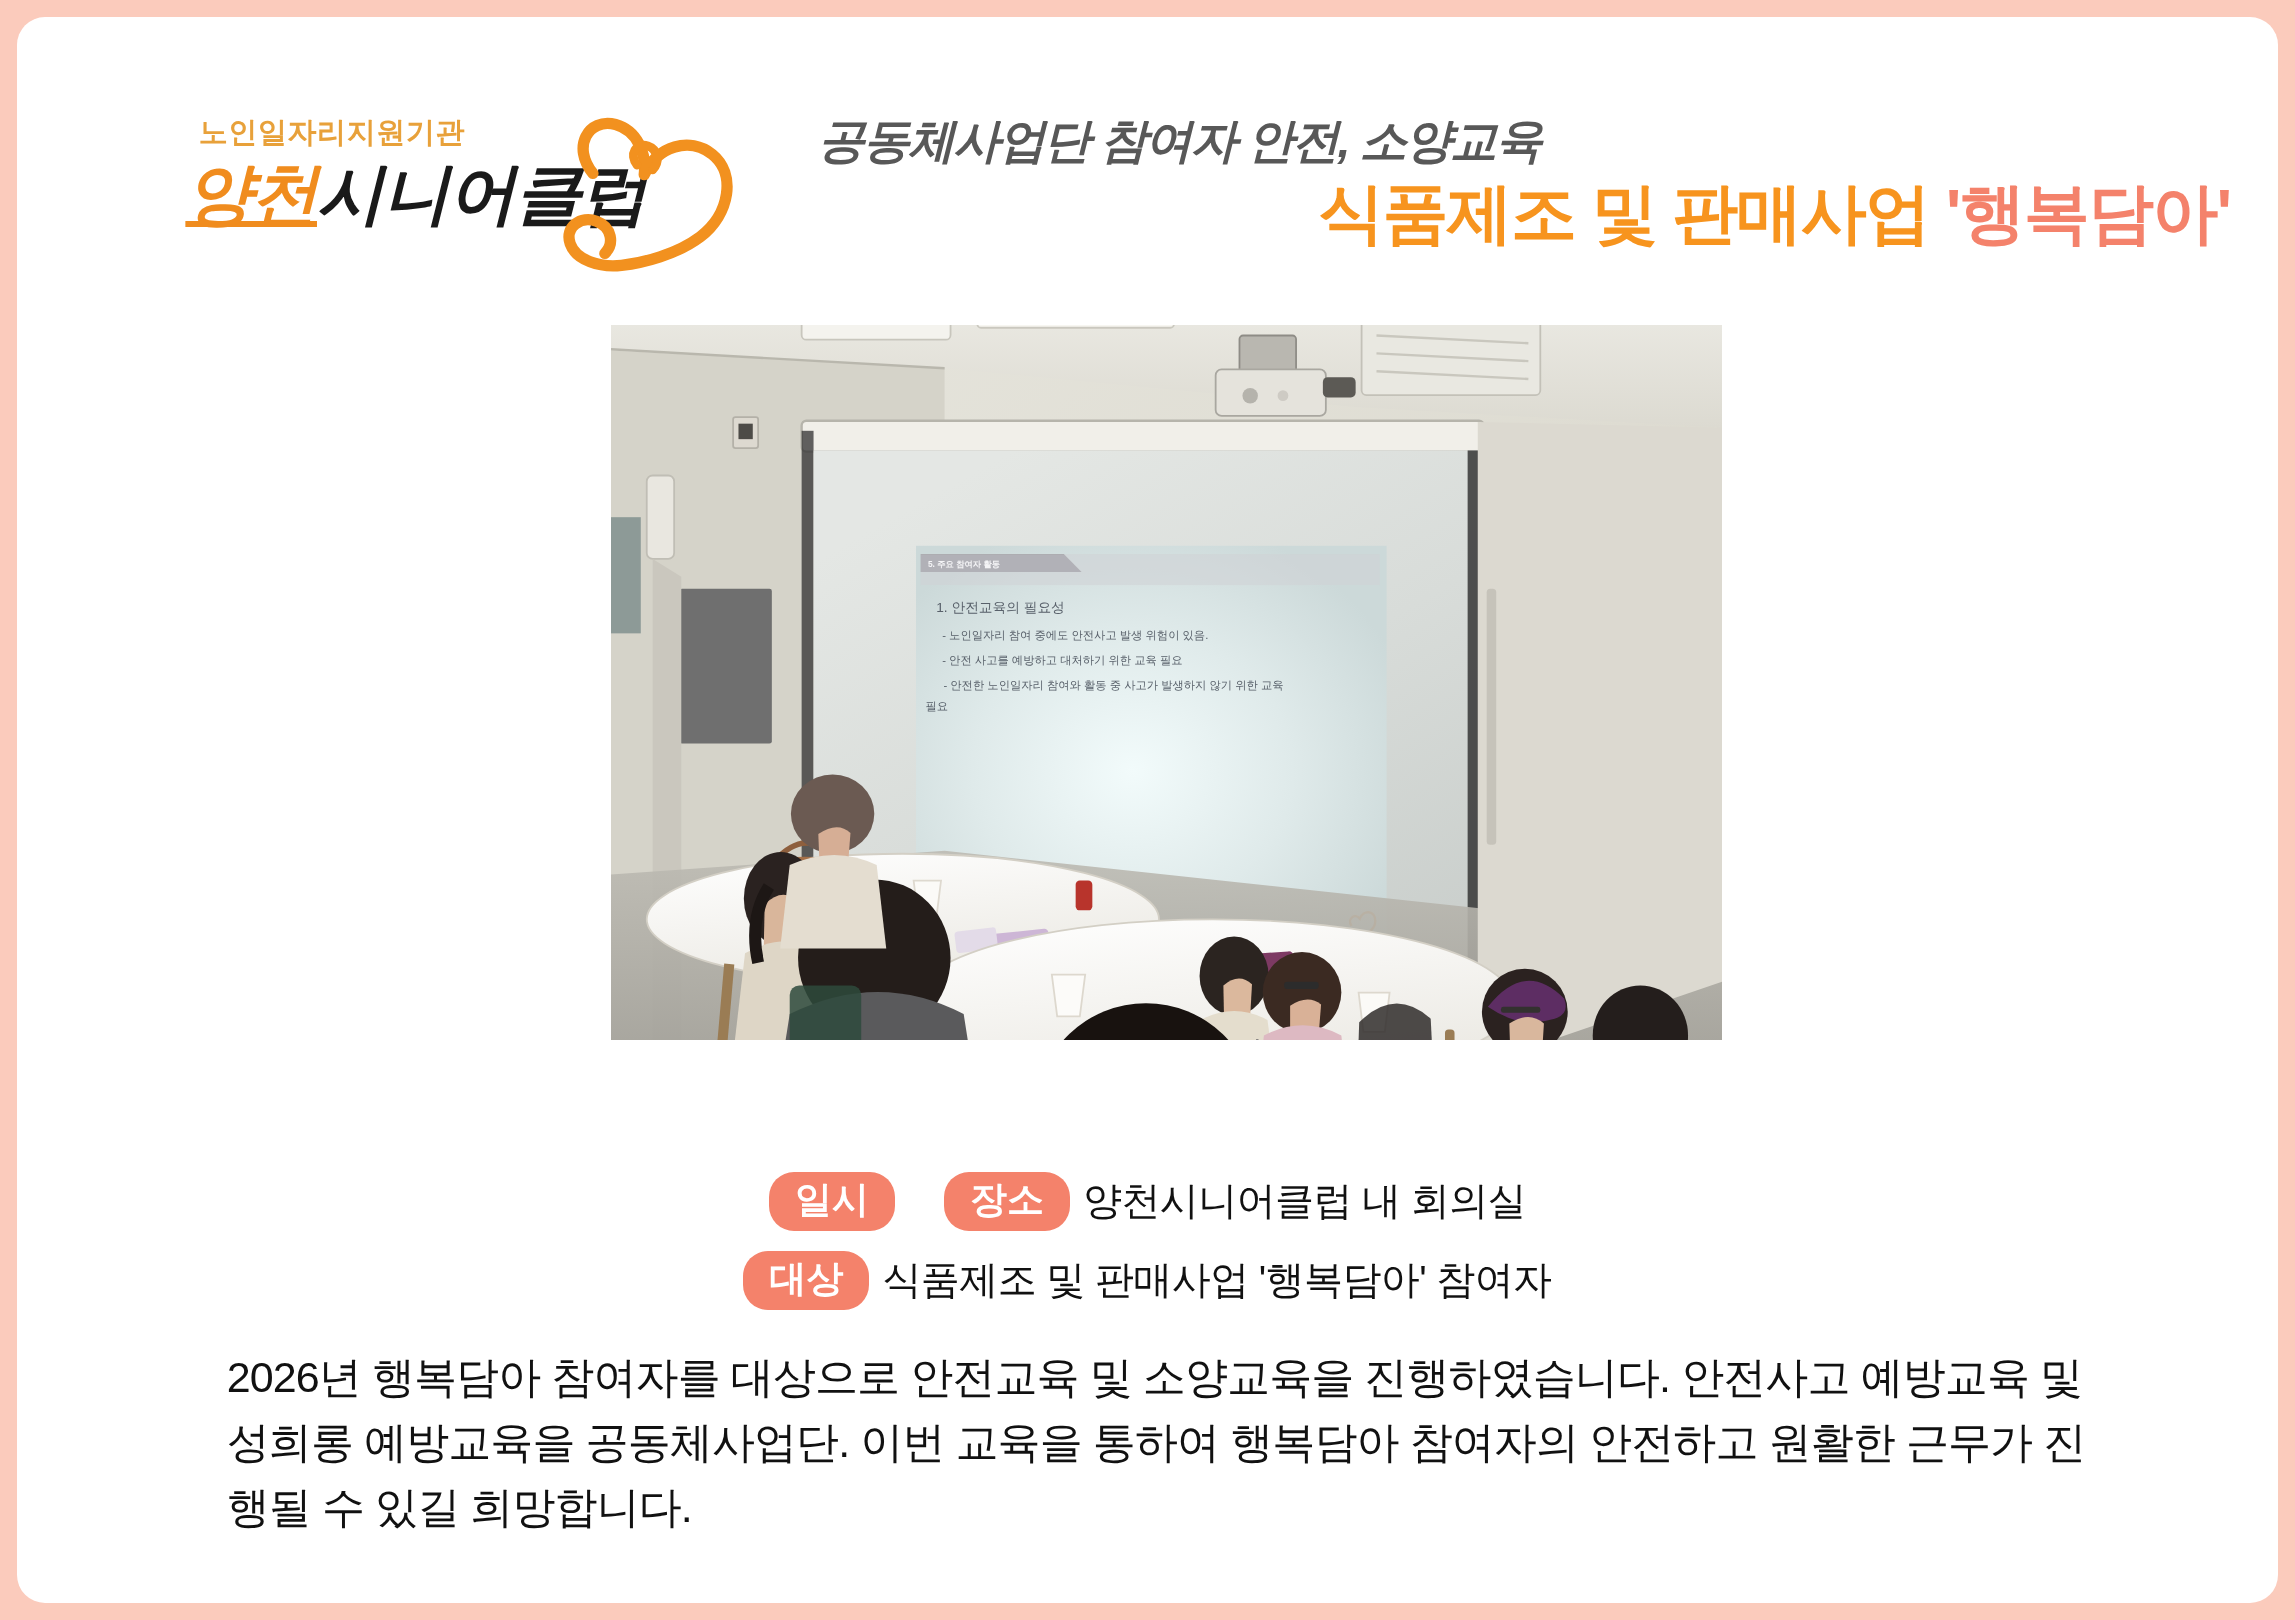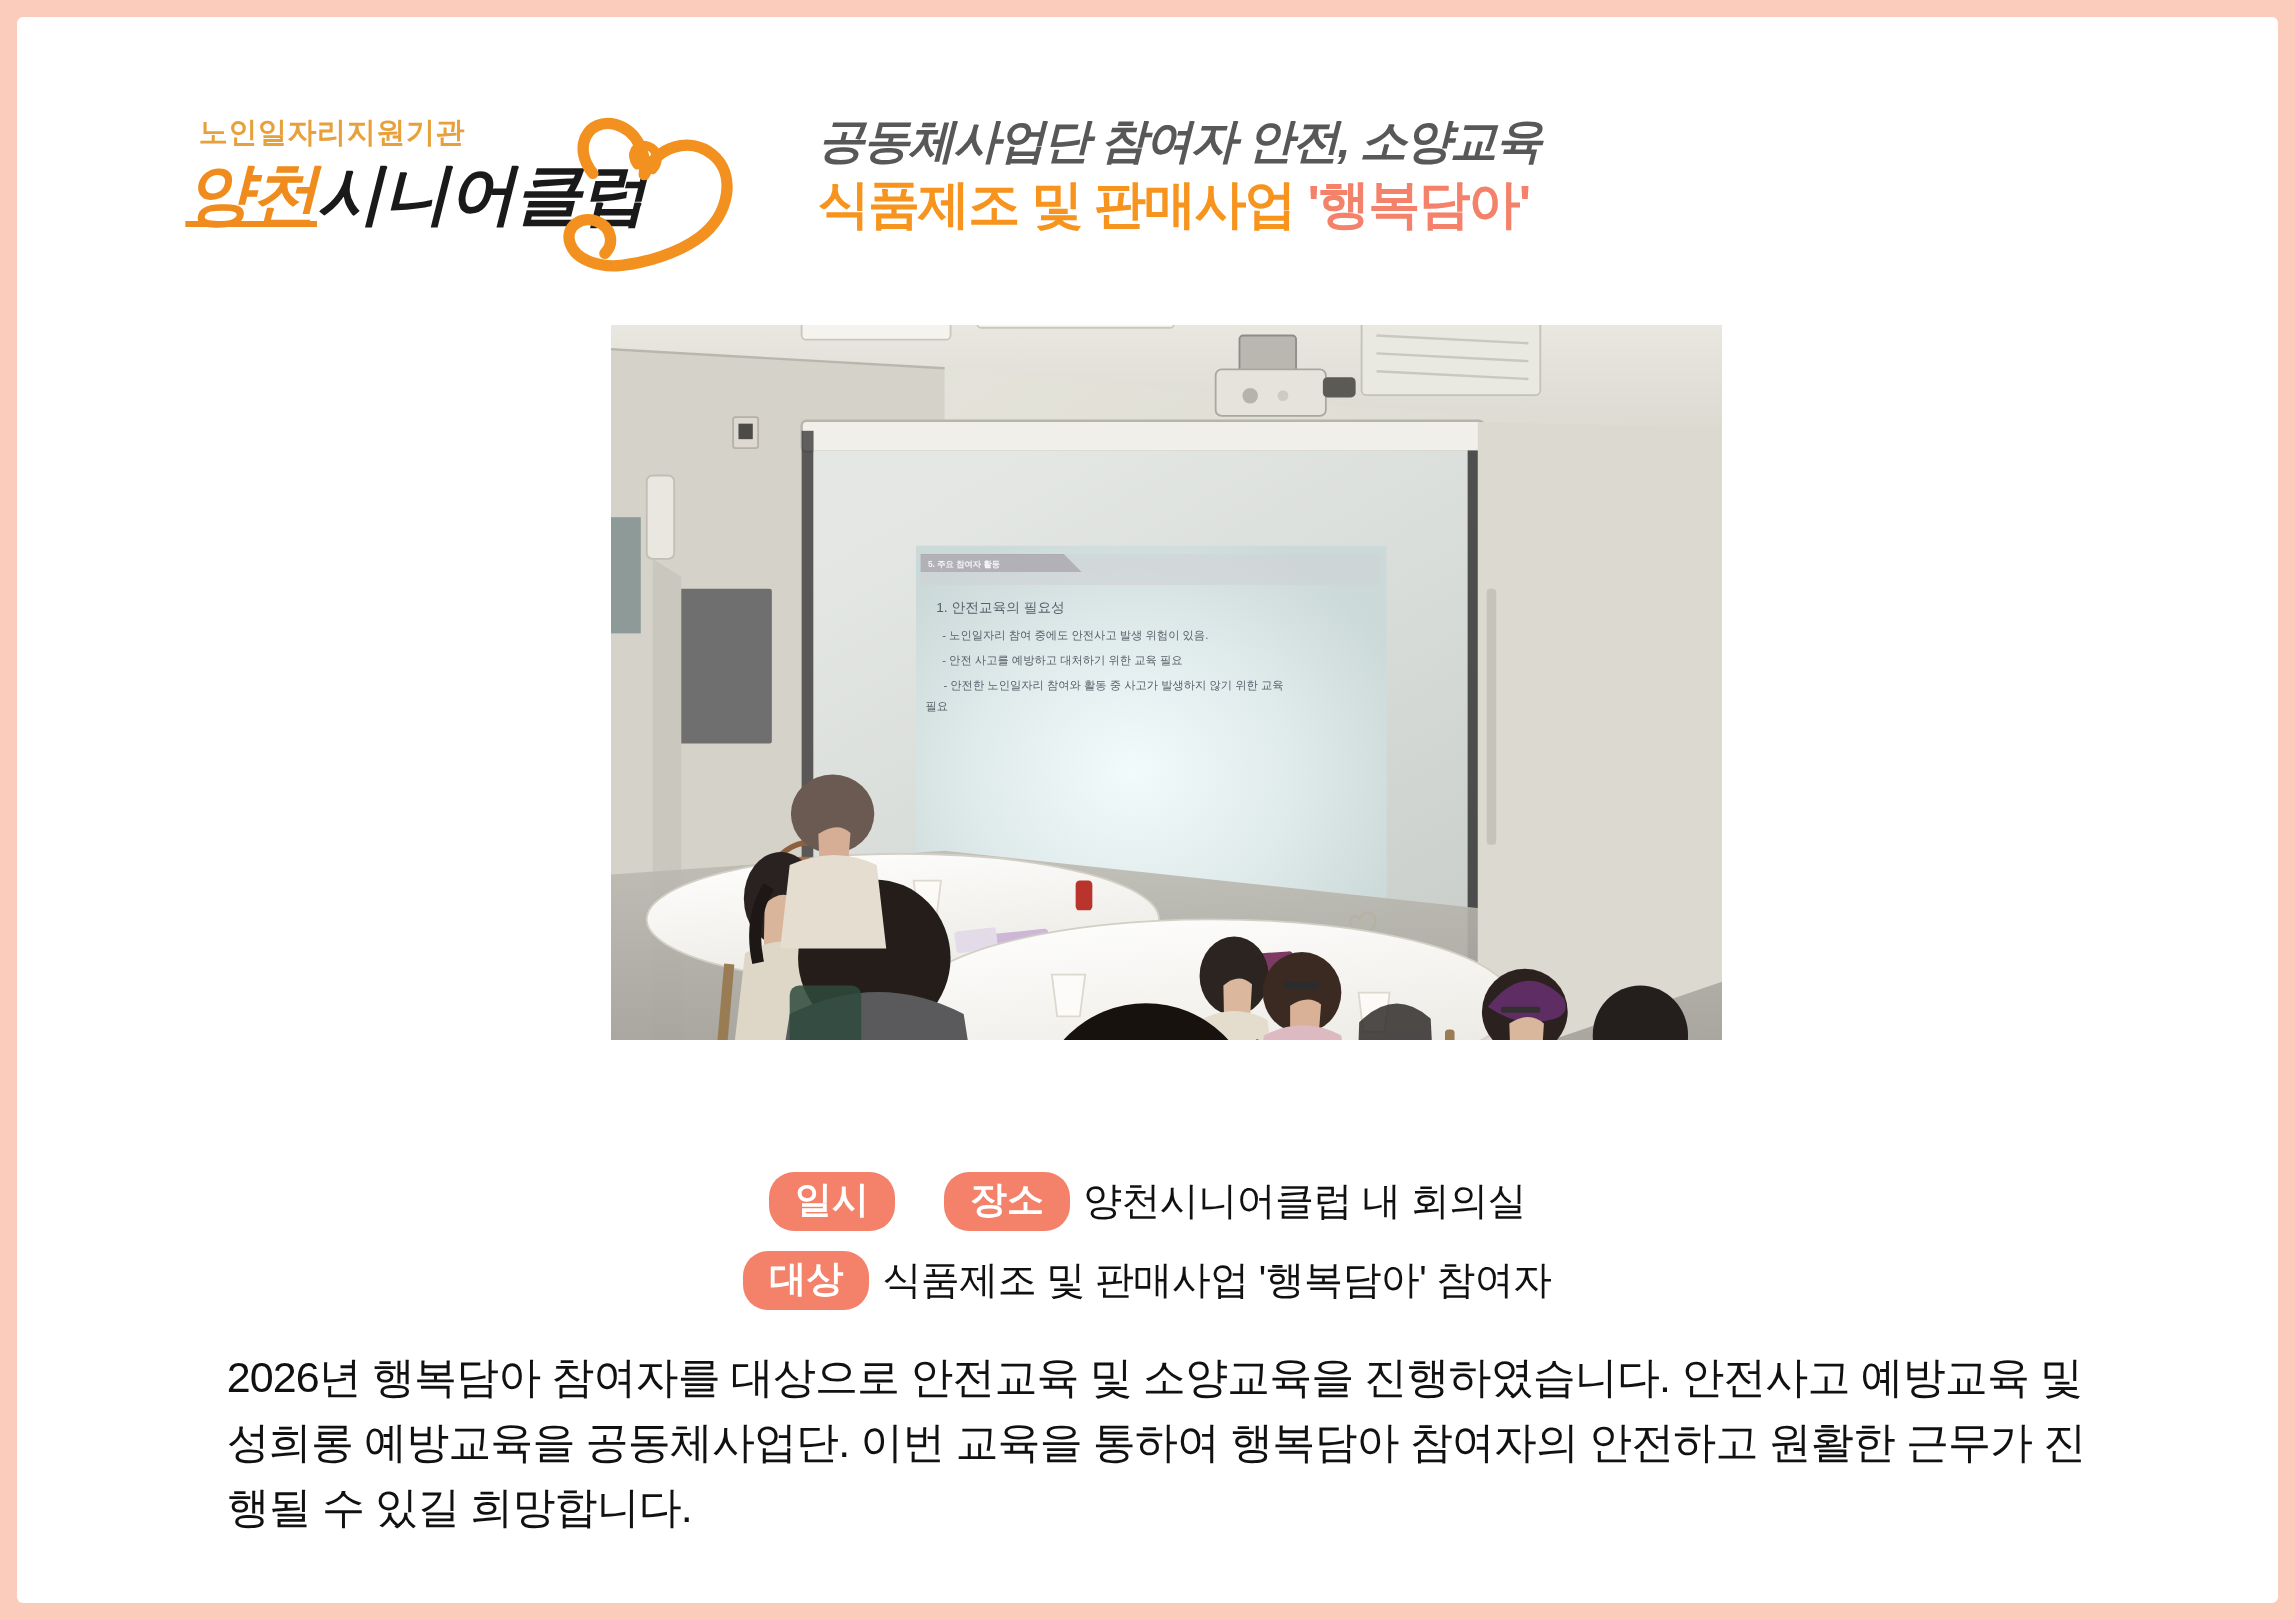--- a/index.html
+++ b/index.html
@@ -20,21 +20,21 @@
   }
 
   
   .card {
     position: absolute;
     left: 16.7px;
     top: 16.7px;
     right: 16.7px;
     bottom: 16.7px;
     background: #ffffff;
-    border-radius: 6px;
+    border-radius: 28px;
     overflow: hidden;
   }
 
   
   .header {
     position: absolute;
     left: 0;
     top: 0;
     right: 0;
     height: 286px;
@@ -90,26 +90,27 @@
   .title-line1 {
     font-size: 47px;
     font-weight: 700;
     color: #585858;
     letter-spacing: -1.8px;
     line-height: 1.22;
     white-space: nowrap;
     font-style: italic;
   }
   .title-line2 {
-    font-size: 52px;
+    font-size: 66px;
     font-weight: 700;
     letter-spacing: -1.8px;
     line-height: 1.22;
     margin-top: 3.6px;
     white-space: nowrap;
+    text-align: right;
   }
   .t2-orange { color: #f7941e; }
   .t2-coral  { color: #f4826b; }
 
   
   .photo {
     position: absolute;
     left: 594px;
     top: 308px;
     width: 1111px;

